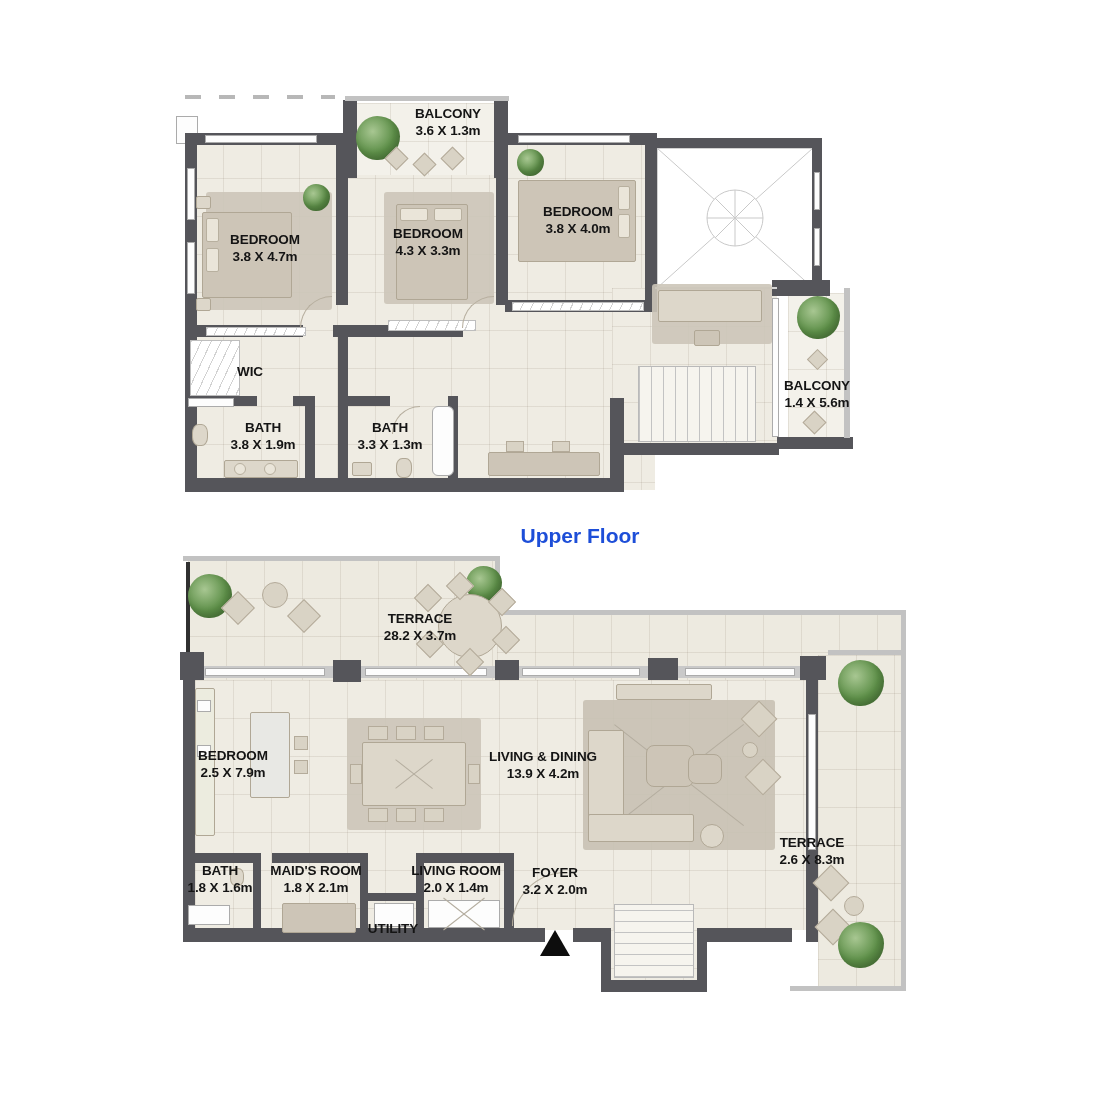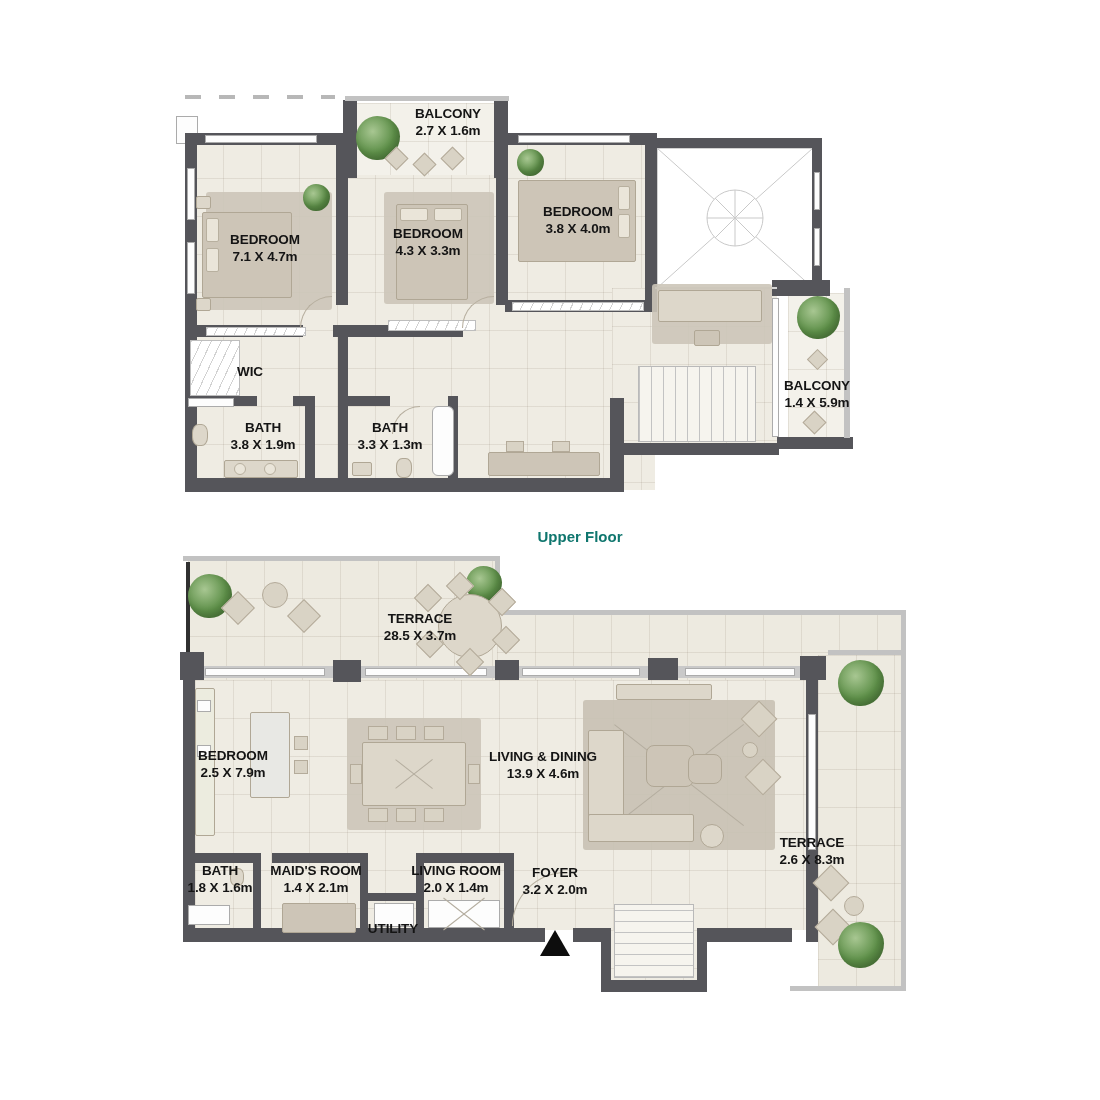--- a/index.html
+++ b/index.html
@@ -34,22 +34,22 @@
   .stairs.vtread{background-image:repeating-linear-gradient(90deg,#c3c3c3 0 1px, transparent 1px 12px);}
   .stairs.htread{background-image:repeating-linear-gradient(0deg,#c3c3c3 0 1px, transparent 1px 11px);}
   .xm{position:absolute;}
   .xm::before,.xm::after{content:"";position:absolute;left:50%;top:50%;width:130%;height:1px;background:#b4ad9f;}
   .xm::before{transform:translate(-50%,-50%) rotate(38deg);}
   .xm::after{transform:translate(-50%,-50%) rotate(-38deg);}
   .arc{position:absolute;border:1px solid #b6ae9e;border-right:none;border-bottom:none;
        border-radius:100% 0 0 0;box-sizing:border-box;}
   .lbl{position:absolute;transform:translate(-50%,-50%);text-align:center;color:var(--text);
     font-weight:bold;font-size:13.5px;line-height:1.28;letter-spacing:-.1px;white-space:nowrap;z-index:30;}
-  .caption{position:absolute;transform:translate(-50%,-50%);color:#0f766e;font-weight:600;
-    font-size:15px;letter-spacing:0;white-space:nowrap;z-index:30;}
+  .caption{position:absolute;transform:translate(-50%,-50%);color:#1d4ed8;font-weight:600;
+    font-size:21px;letter-spacing:0;white-space:nowrap;z-index:30;}
   .entry-tri{position:absolute;width:0;height:0;border-left:15px solid transparent;
     border-right:15px solid transparent;border-bottom:26px solid #0d0d0d;}
   .dash{position:absolute;height:4px;opacity:.55;
     background:repeating-linear-gradient(90deg,#7d7d7d 0 16px, transparent 16px 34px);}
   svg{position:absolute;display:block;}
 </style>
 </head>
 <body>
 
 <div id="plan">
@@ -157,37 +157,37 @@
     <div class="tree" style="left:517px;top:149px;width:27px;height:27px;"></div>
     <div class="tree" style="left:797px;top:296px;width:43px;height:43px;"></div>
     <div class="chair rot" style="left:388px;top:150px;width:17px;height:17px;"></div>
     <div class="chair rot" style="left:416px;top:156px;width:17px;height:17px;"></div>
     <div class="chair rot" style="left:444px;top:150px;width:17px;height:17px;"></div>
     <div class="chair rot" style="left:810px;top:352px;width:15px;height:15px;"></div>
     <div class="chair rot" style="left:806px;top:414px;width:17px;height:17px;"></div>
 
     <div class="lbl" style="left:265px;top:248px;">
       <div>BEDROOM</div>
-      <div>7.1 X 4.7m</div>
+      <div>3.8 X 4.7m</div>
     </div>
     <div class="lbl" style="left:428px;top:242px;">
       <div>BEDROOM</div>
       <div>4.3 X 3.3m</div>
     </div>
     <div class="lbl" style="left:578px;top:220px;">
       <div>BEDROOM</div>
       <div>3.8 X 4.0m</div>
     </div>
     <div class="lbl" style="left:448px;top:122px;">
       <div>BALCONY</div>
-      <div>2.7 X 1.6m</div>
+      <div>3.6 X 1.3m</div>
     </div>
     <div class="lbl" style="left:817px;top:394px;">
       <div>BALCONY</div>
-      <div>1.4 X 5.9m</div>
+      <div>1.4 X 5.6m</div>
     </div>
     <div class="lbl" style="left:250px;top:372px;">
       <div>WIC</div>
     </div>
     <div class="lbl" style="left:263px;top:436px;">
       <div>BATH</div>
       <div>3.8 X 1.9m</div>
     </div>
     <div class="lbl" style="left:390px;top:436px;">
       <div>BATH</div>
@@ -296,41 +296,41 @@
     <div class="chair rot" style="left:420px;top:634px;width:20px;height:20px;"></div>
     <div class="chair rot" style="left:418px;top:588px;width:20px;height:20px;"></div>
     <div class="tree" style="left:838px;top:660px;width:46px;height:46px;"></div>
     <div class="chair rot" style="left:818px;top:870px;width:26px;height:26px;"></div>
     <div class="chair round" style="left:844px;top:896px;width:20px;height:20px;"></div>
     <div class="chair rot" style="left:820px;top:914px;width:26px;height:26px;"></div>
     <div class="tree" style="left:838px;top:922px;width:46px;height:46px;"></div>
 
     <div class="lbl" style="left:420px;top:627px;">
       <div>TERRACE</div>
-      <div>28.5 X 3.7m</div>
+      <div>28.2 X 3.7m</div>
     </div>
     <div class="lbl" style="left:233px;top:764px;">
       <div>BEDROOM</div>
       <div>2.5 X 7.9m</div>
     </div>
     <div class="lbl" style="left:543px;top:765px;">
       <div>LIVING &amp; DINING</div>
-      <div>13.9 X 4.6m</div>
+      <div>13.9 X 4.2m</div>
     </div>
     <div class="lbl" style="left:812px;top:851px;">
       <div>TERRACE</div>
       <div>2.6 X 8.3m</div>
     </div>
     <div class="lbl" style="left:220px;top:879px;">
       <div>BATH</div>
       <div>1.8 X 1.6m</div>
     </div>
     <div class="lbl" style="left:316px;top:879px;">
       <div>MAID'S ROOM</div>
-      <div>1.4 X 2.1m</div>
+      <div>1.8 X 2.1m</div>
     </div>
     <div class="lbl" style="left:456px;top:879px;">
       <div>LIVING ROOM</div>
       <div>2.0 X 1.4m</div>
     </div>
     <div class="lbl" style="left:555px;top:881px;">
       <div>FOYER</div>
       <div>3.2 X 2.0m</div>
     </div>
     <div class="lbl" style="left:393px;top:929px;">

